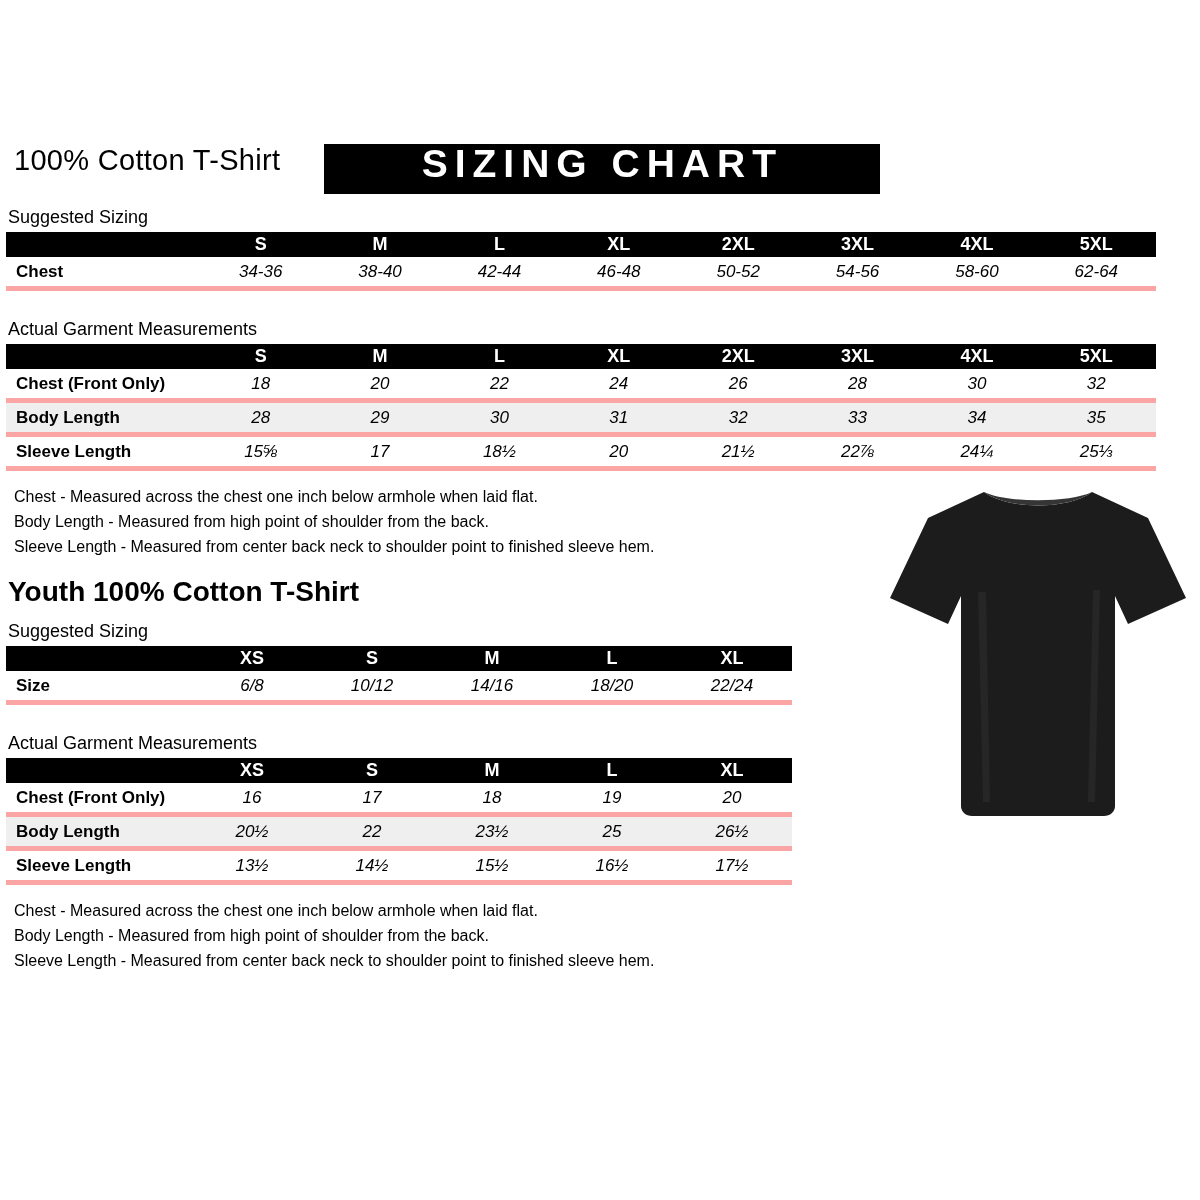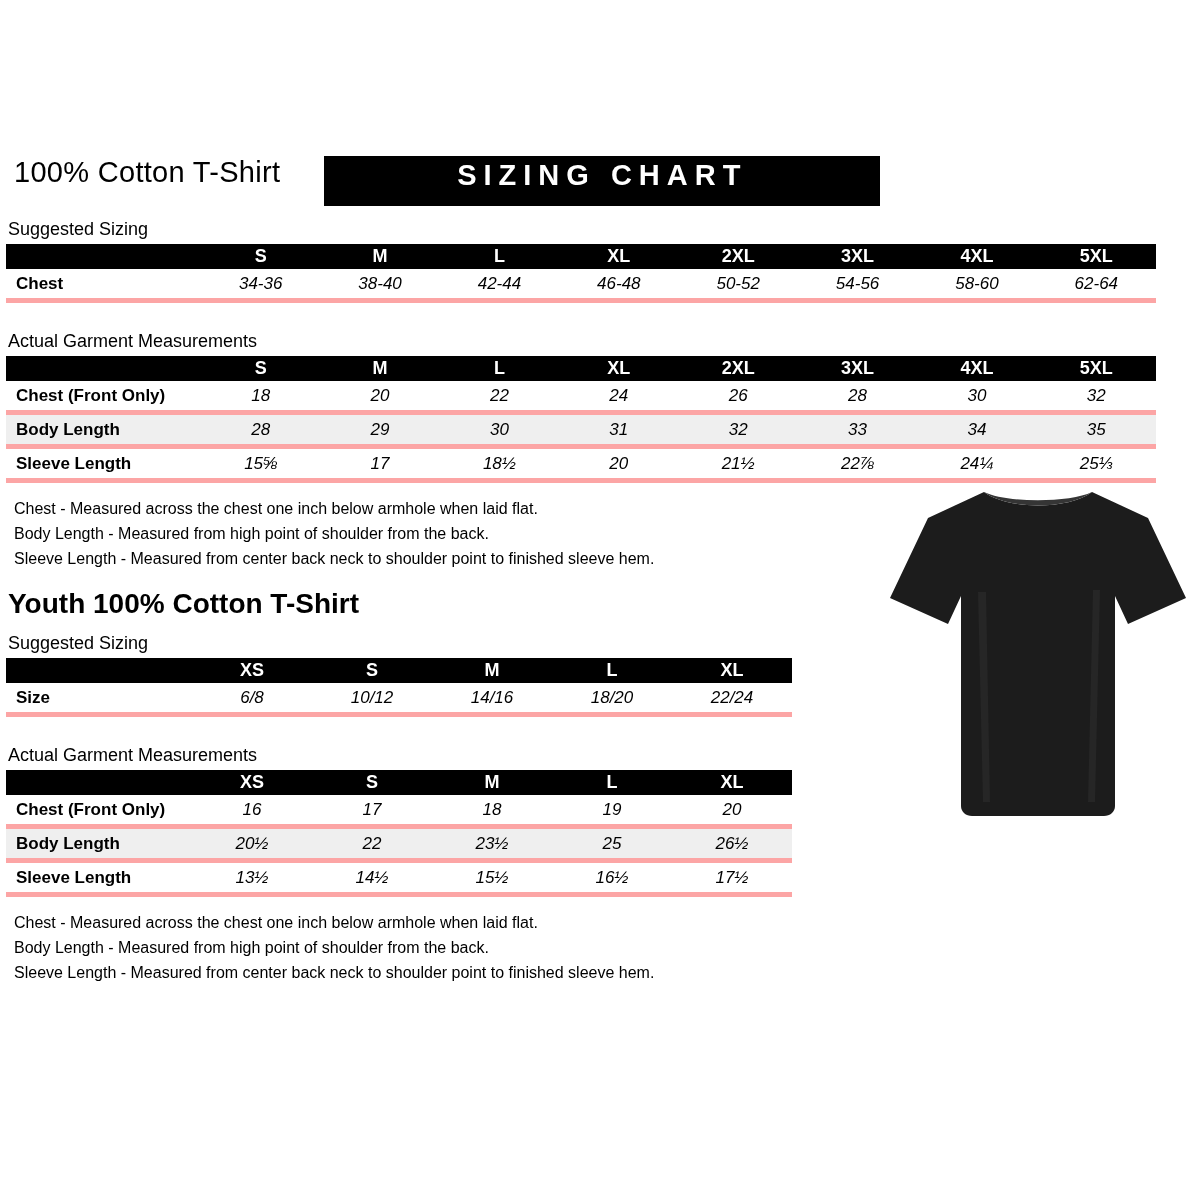--- a/index.html
+++ b/index.html
@@ -1,25 +1,25 @@
 <!DOCTYPE html>
 <html><head>
 <meta charset="utf-8">
 <style>
   html,body{margin:0;padding:0;}
   body{
     width:1200px;height:1200px;background:#ffffff;color:#000;
     font-family:"Liberation Sans", sans-serif;position:relative;overflow:hidden;
   }
-  .sheet{position:absolute;left:6px;top:156px;width:1160px;}
+  .sheet{position:absolute;left:6px;top:144px;width:1160px;}
   .header-row{display:flex;align-items:flex-start;}
   .page-title{font-size:29px;font-weight:400;margin:0 0 0 8px;white-space:nowrap;letter-spacing:.3px;}
   .banner{
     margin-left:44px;width:556px;height:50px;background:#000;color:#fff;
-    font-size:29px;font-weight:700;letter-spacing:7px;text-align:center;line-height:39px;
+    font-size:39px;font-weight:700;letter-spacing:7px;text-align:center;line-height:39px;
   }
   .section-label{font-size:18px;margin-top:13px;padding-left:2px;}
   .section-label.gap{margin-top:28px;}
   table{border-collapse:collapse;table-layout:fixed;margin-top:4px;}
   table.adult{width:1150px;}
   table.youth{width:786px;}
   thead th{background:#000;color:#fff;font-size:18px;font-weight:700;height:25px;text-align:center;padding:0;}
   tbody tr{border-bottom:5px solid #fca5a5;}
   tbody tr:nth-child(even){background:#efefef;}
   tbody th.rowlabel{text-align:left;padding-left:10px;font-size:17px;font-weight:700;height:27px;}

